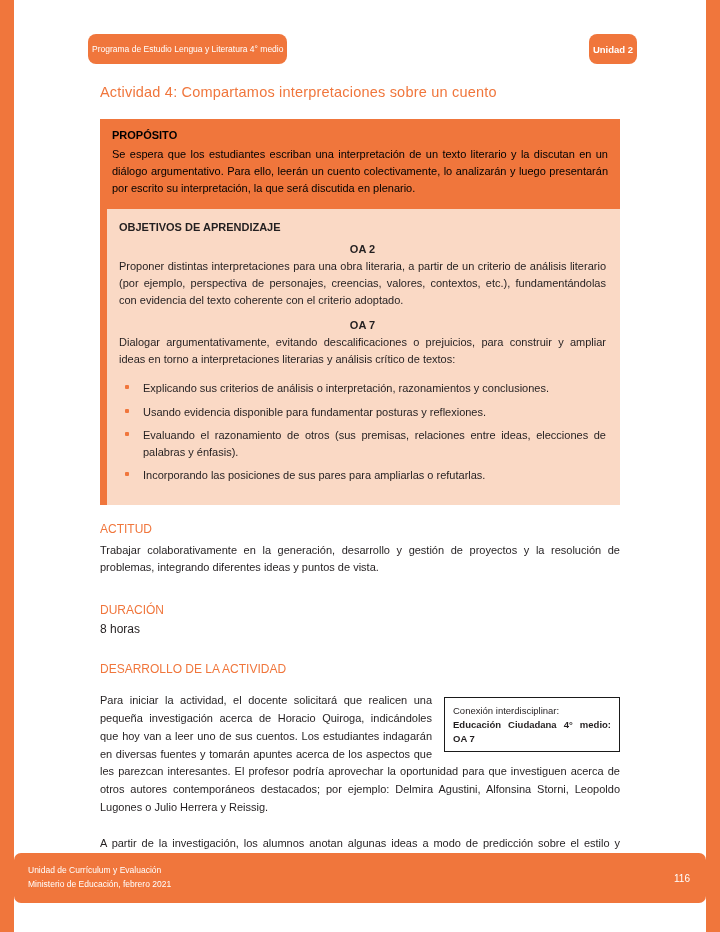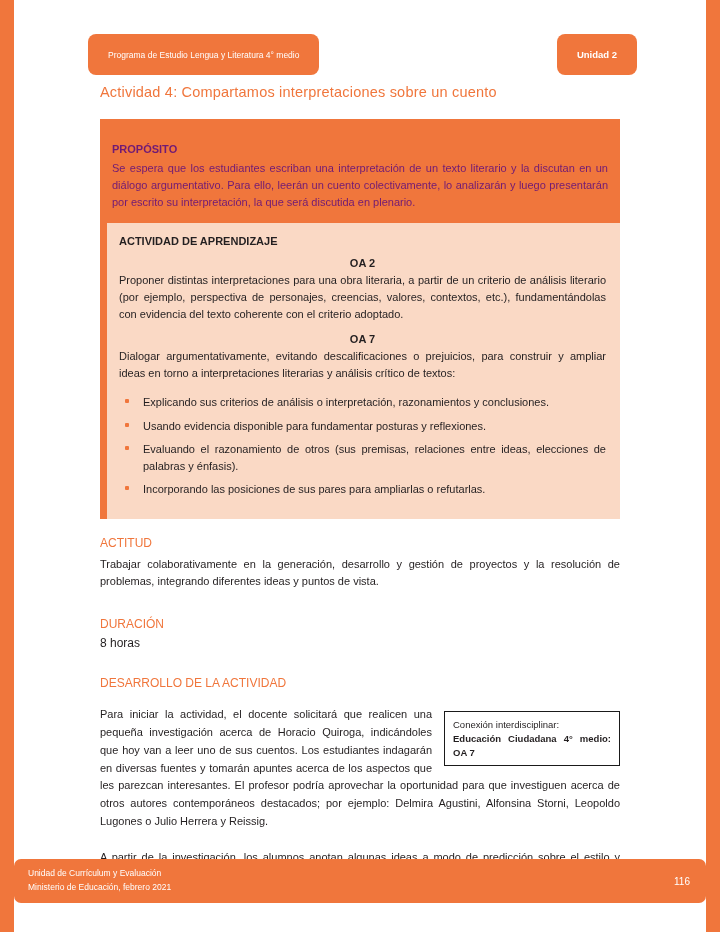--- a/index.html
+++ b/index.html
@@ -11,29 +11,29 @@
   html,body{background:#e8e8e8;}
   body{font-family:"Liberation Sans", sans-serif;color:var(--ink);}
   .page{
     position:relative;width:720px;height:932px;background:#fff;margin:0 auto;
     overflow:hidden;
   }
   .stripe{position:absolute;top:0;width:14px;height:932px;background:var(--orange);}
   .stripe.left{left:0;}
   .stripe.right{right:0;}
   .badge{
-    position:absolute;top:34px;height:41px;background:var(--orange);color:#fff;
-    display:flex;align-items:center;border-radius:8px;padding:0 20px;
+    position:absolute;top:34px;height:30px;background:var(--orange);color:#fff;
+    display:flex;align-items:center;border-radius:8px;padding:0 4px;
   }
   .badge.left{left:88px;font-size:8.5px;}
   .badge.right{right:83px;font-size:9.5px;font-weight:bold;}
   .content{position:absolute;left:100px;top:84px;width:520px;}
   .doc-title{color:var(--orange);font-size:14.5px;font-weight:normal;letter-spacing:.2px;margin-bottom:19px;}
   .proposito-box{
-    background:var(--orange);color:#701a75;padding:24px 12px 12px 12px;
+    background:var(--orange);color:#000000;padding:10px 12px 12px 12px;
   }
   .proposito-box h2{font-size:11px;margin-bottom:5px;}
   .proposito-box p{font-size:11px;line-height:1.55;text-align:justify;}
   .objetivos-box{
     background:var(--peach);border-left:7px solid var(--orange);
     padding:12px 14px 14px 12px;
   }
   .objetivos-box h2{font-size:11px;margin-bottom:10px;}
   .oa-label{font-size:11px;font-weight:bold;margin-bottom:3px;text-align:center;}
   .oa-text{font-size:11px;line-height:1.55;text-align:justify;margin-bottom:10px;}
@@ -53,21 +53,21 @@
   .section.gap{margin-top:26px;}
   .para-block{margin-top:16px;font-size:11px;line-height:1.62;text-align:justify;}
   .conexion-box{
     float:right;width:176px;border:1.5px solid #1a1a1a;background:#fff;
     padding:6px 8px;margin:5px 0 8px 12px;font-size:9.5px;line-height:1.45;
   }
   .conexion-box .cx-value{font-weight:bold;display:block;}
   .para-block p{margin:0;}
   .para2{margin-top:18px;}
   .footer-bar{
-    position:absolute;left:14px;right:14px;bottom:29px;height:44px;
+    position:absolute;left:14px;right:14px;bottom:29px;height:50px;
     background:var(--orange);border-radius:7px;color:#fff;
     display:flex;align-items:center;justify-content:space-between;
     padding:0 16px 0 14px;
   }
   .footer-left{font-size:8.5px;line-height:1.6;}
   .footer-page{font-size:10px;}
 </style>
 </head>
 <body>
 
@@ -86,21 +86,21 @@
   <div class="content">
 
     <h1 class="doc-title">Actividad 4: Compartamos interpretaciones sobre un cuento</h1>
 
     <div class="proposito-box">
       <h2>PROPÓSITO</h2>
       <p>Se espera que los estudiantes escriban una interpretación de un texto literario y la discutan en un diálogo argumentativo. Para ello, leerán un cuento colectivamente, lo analizarán y luego presentarán por escrito su interpretación, la que será discutida en plenario.</p>
     </div>
 
     <div class="objetivos-box">
-      <h2>ACTIVIDAD DE APRENDIZAJE</h2>
+      <h2>OBJETIVOS DE APRENDIZAJE</h2>
 
       <div class="oa-label">OA 2</div>
       <p class="oa-text">Proponer distintas interpretaciones para una obra literaria, a partir de un criterio de análisis literario (por ejemplo, perspectiva de personajes, creencias, valores, contextos, etc.), fundamentándolas con evidencia del texto coherente con el criterio adoptado.</p>
 
       <div class="oa-label">OA 7</div>
       <p class="oa-text">Dialogar argumentativamente, evitando descalificaciones o prejuicios, para construir y ampliar ideas en torno a interpretaciones literarias y análisis crítico de textos:</p>
 
       <ul class="oa-bullets">
         <li>
           <span class="bullet-dot"></span>

